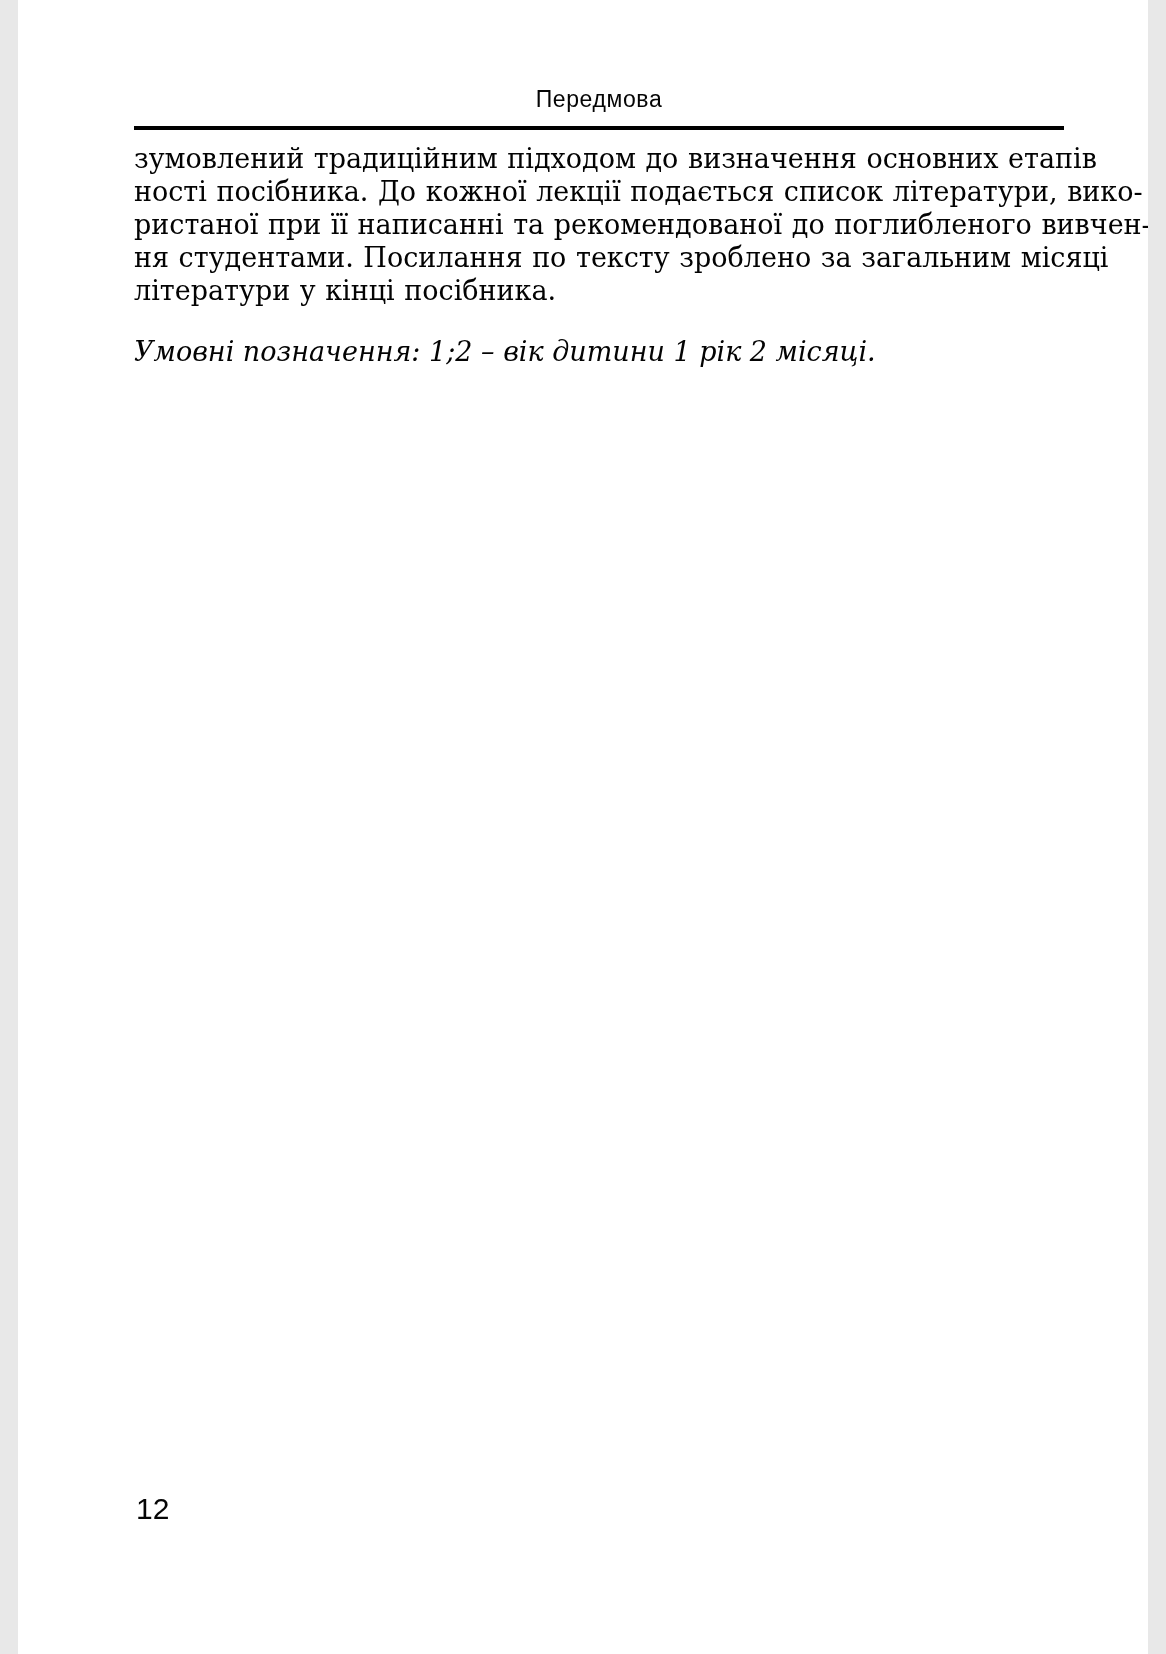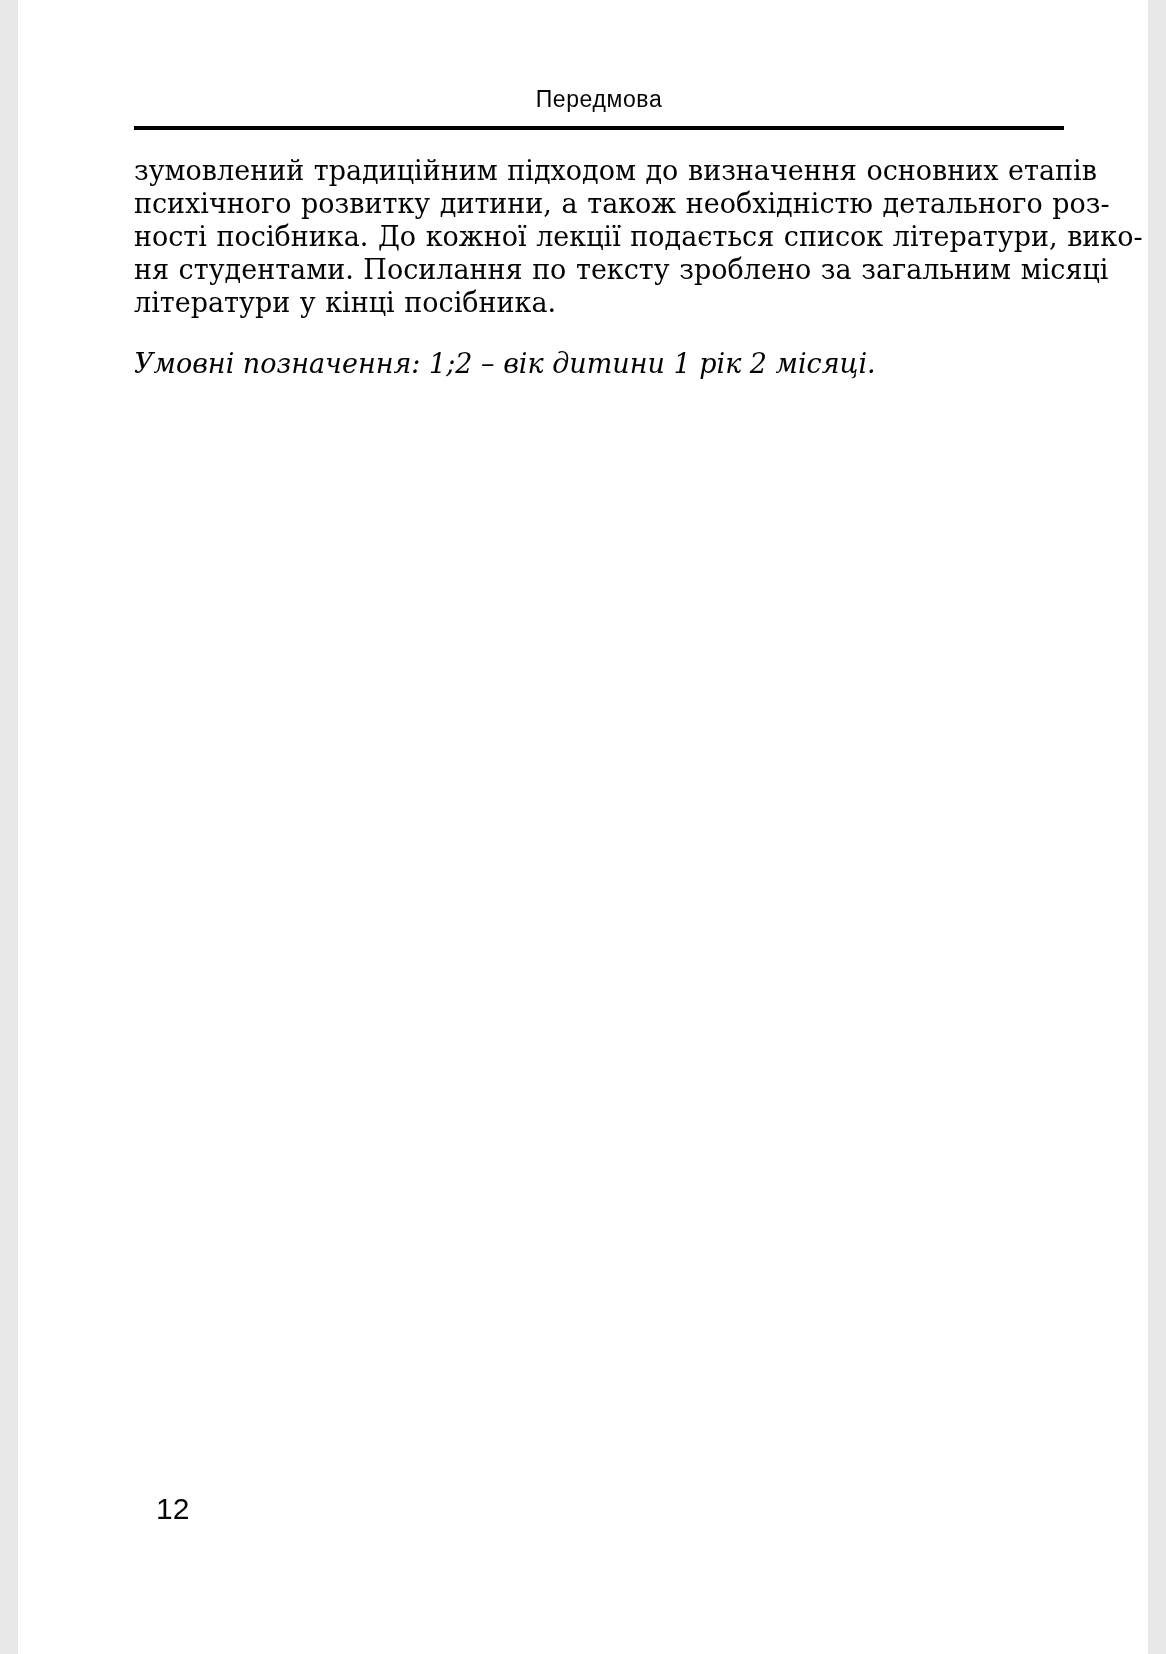--- a/index.html
+++ b/index.html
@@ -31,21 +31,21 @@
     letter-spacing: 0.6px;
     font-weight: 400;
     color: #050505;
   }
   .rule {
     margin-top: 12px;
     height: 4px;
     background: #000000;
   }
   .paragraph {
-    margin-top: 24px;
+    margin-top: 12px;
     font-family: "DejaVu Serif", "Liberation Serif", serif;
     font-size: 27px;
     line-height: 33px;
     color: #030303;
   }
   .jline {
     text-align: justify;
     text-align-last: justify;
     -moz-text-align-last: justify;
     text-justify: inter-word;
@@ -67,33 +67,32 @@
     color: #030303;
   }
   .pagenum {
     position: absolute;
     left: 118px;
     top: 1492px;
     font-family: "Liberation Sans", "DejaVu Sans", sans-serif;
     font-size: 30px;
     line-height: 34px;
     color: #050505;
-    margin-left: 20px;
   }
 </style>
 </head>
 <body>
 
 <div class="page">
   <div class="content">
     <div class="running-head">Передмова</div>
     <div class="rule"></div>
     <div class="paragraph">
       <div class="jline">зумовлений традиційним підходом до визначення основних етапів</div>
-      <div class="jline">психічного розвитку дитини, а також необхідністю детального роз-</div>
       <div class="jline">ності посібника. До кожної лекції подається список літератури, вико-</div>
+      <div class="jline">ристаної при її написанні та рекомендованої до поглибленого вивчен-</div>
       <div class="jline">ня студентами. Посилання по тексту зроблено за загальним місяці</div>
       <div class="jline last">літератури у кінці посібника.</div>
     </div>
     <div class="note">Умовні позначення: 1;2 – вік дитини 1 рік 2 місяці.</div>
   </div>
   <div class="pagenum">12</div>
 </div>
 
 </body></html>

